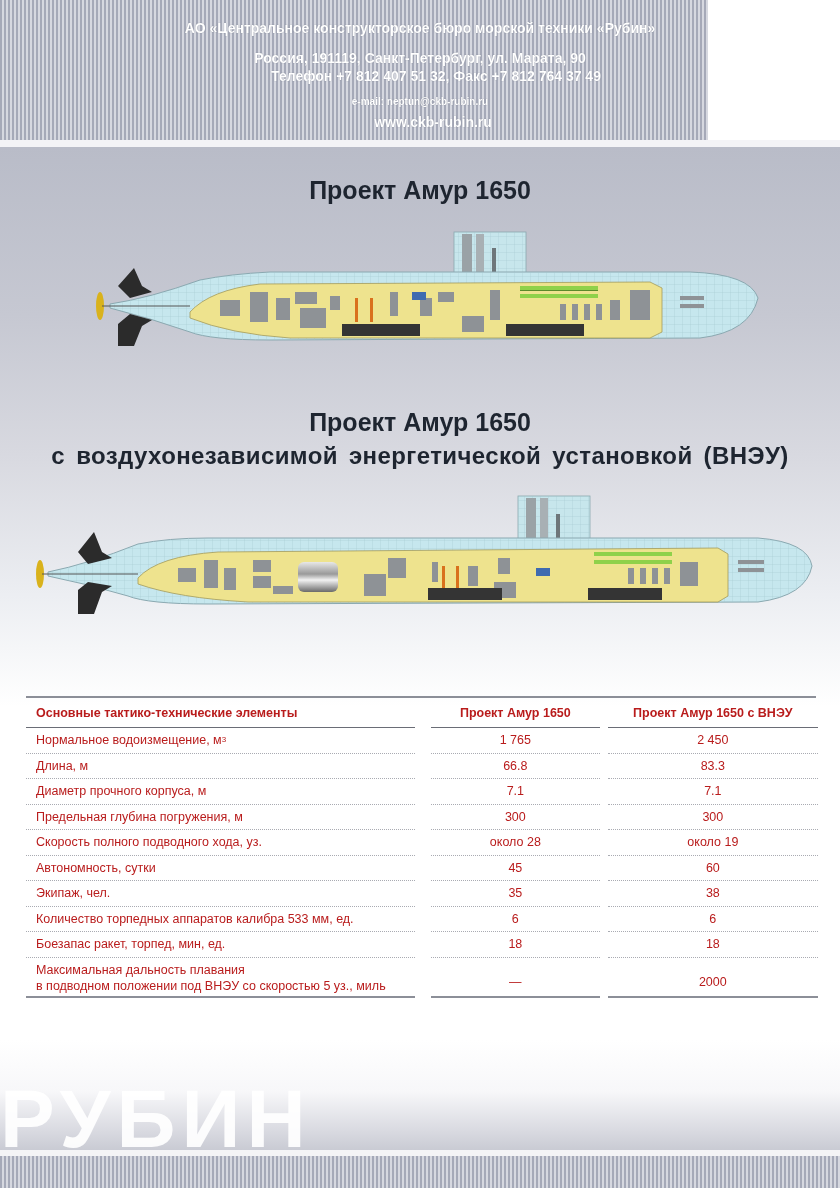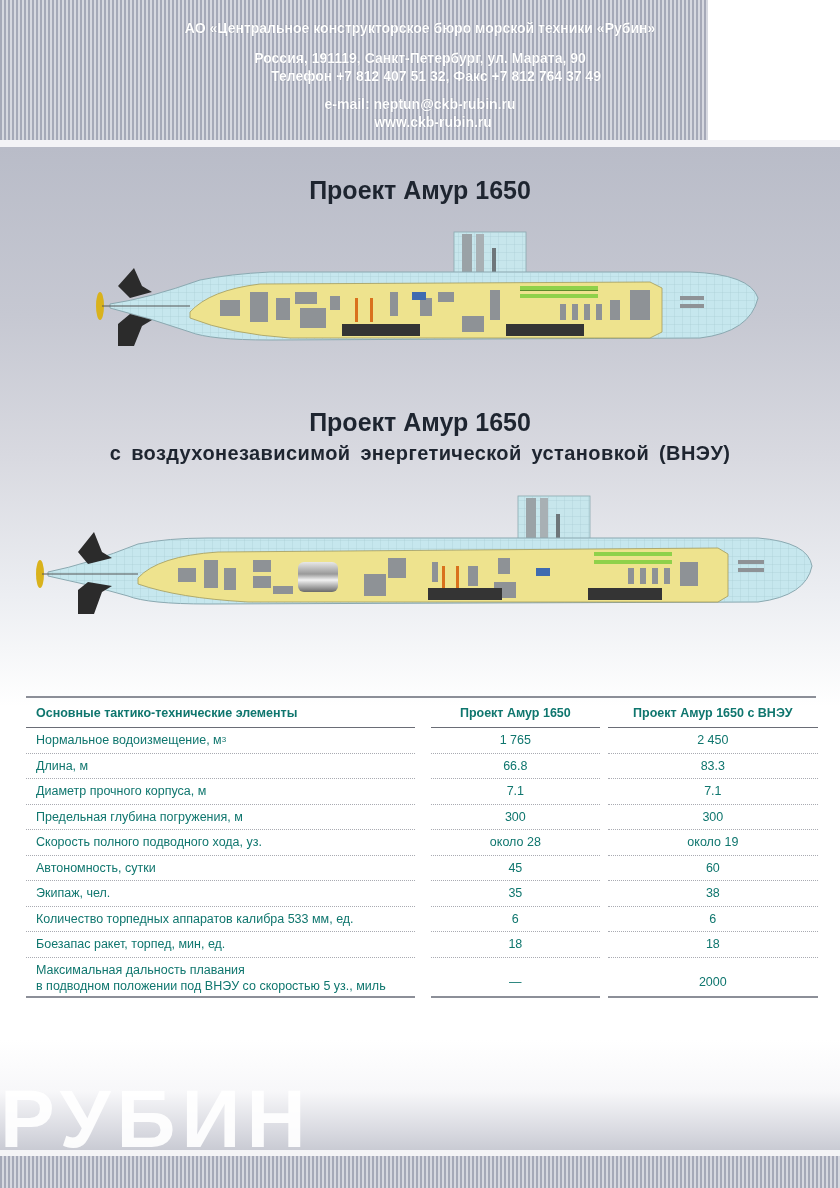--- a/index.html
+++ b/index.html
@@ -8,43 +8,43 @@
 
   .stripes {
     background-color: #a9adbb;
     background-image: repeating-linear-gradient(90deg, #a5a9b8 0px, #a5a9b8 2px, #d6d8e0 2px, #d6d8e0 4px);
   }
   #header { position: absolute; left: 0; top: 0; width: 708px; height: 140px; }
   #header .line { position: absolute; left: 0; width: 840px; text-align: center; color: #ffffff; font-weight: bold; text-shadow: 0 0 1px rgba(90,95,110,.6); }
   #hdr-org { top: 20px; font-size: 14px; }
   #hdr-addr { top: 50px; font-size: 14px; }
   #hdr-phone { top: 68px; font-size: 14px; padding-left: 32px; }
-  #hdr-email { top: 96px; font-size: 14px; }
+  #hdr-email { top: 96px; font-size: 10px; }
   #hdr-web { top: 114px; font-size: 14px; margin-left: 13px; }
 
   #gap-top { position: absolute; left: 0; top: 140px; width: 840px; height: 7px; background: #f3f3f6; }
 
   #panel {
     position: absolute; left: 0; top: 147px; width: 840px; height: 560px;
     background: linear-gradient(180deg, #b9bcc8 0%, #c6c8d2 30%, #d8d9e0 55%, #eceef2 80%, #ffffff 100%);
   }
 
   .title { position: absolute; left: 0; width: 840px; text-align: center; font-weight: bold; color: #1e2530; }
   #title1 { top: 176px; font-size: 25px; }
   #title2 { top: 408px; font-size: 25px; }
-  #subtitle2 { top: 442px; font-size: 20px; letter-spacing: 0.4px; word-spacing: 4px; }
+  #subtitle2 { top: 442px; font-size: 24px; letter-spacing: 0.4px; word-spacing: 4px; }
 
   .sub { position: absolute; }
   #sub1 { left: 90px; top: 228px; width: 680px; height: 136px; }
   #sub2 { left: 28px; top: 492px; width: 790px; height: 136px; }
 
   
   #table { position: absolute; left: 26px; top: 696px; width: 792px; }
   #table .topline { height: 2px; background: #8c8f98; width: 790px; }
-  .row { display: flex; align-items: center; height: 25.5px; position: relative; font-size: 12.5px; color: #0f766e; }
+  .row { display: flex; align-items: center; height: 25.5px; position: relative; font-size: 12.5px; color: #b91c1c; }
   .row .c0 { width: 392px; padding-left: 10px; }
   .row .c1 { width: 170px; margin-left: 16px; text-align: center; }
   .row .c2 { width: 212px; margin-left: 8px; text-align: center; }
   .row.head { height: 30px; font-weight: bold; font-size: 12.5px; }
   .row.head .cell { border-bottom: 1.5px solid #6a6d76; height: 30px; line-height: 30px; }
   .row.head .c0 { width: 392px; }
   .row.data .cell { border-bottom: 1px dotted #a9abb2; height: 25.5px; line-height: 25.5px; }
   .row.tall { height: 40px; }
   .row.tall .cell { height: 40px; }
   .row.tall .c0 { line-height: 16px; padding-top: 4px; }

